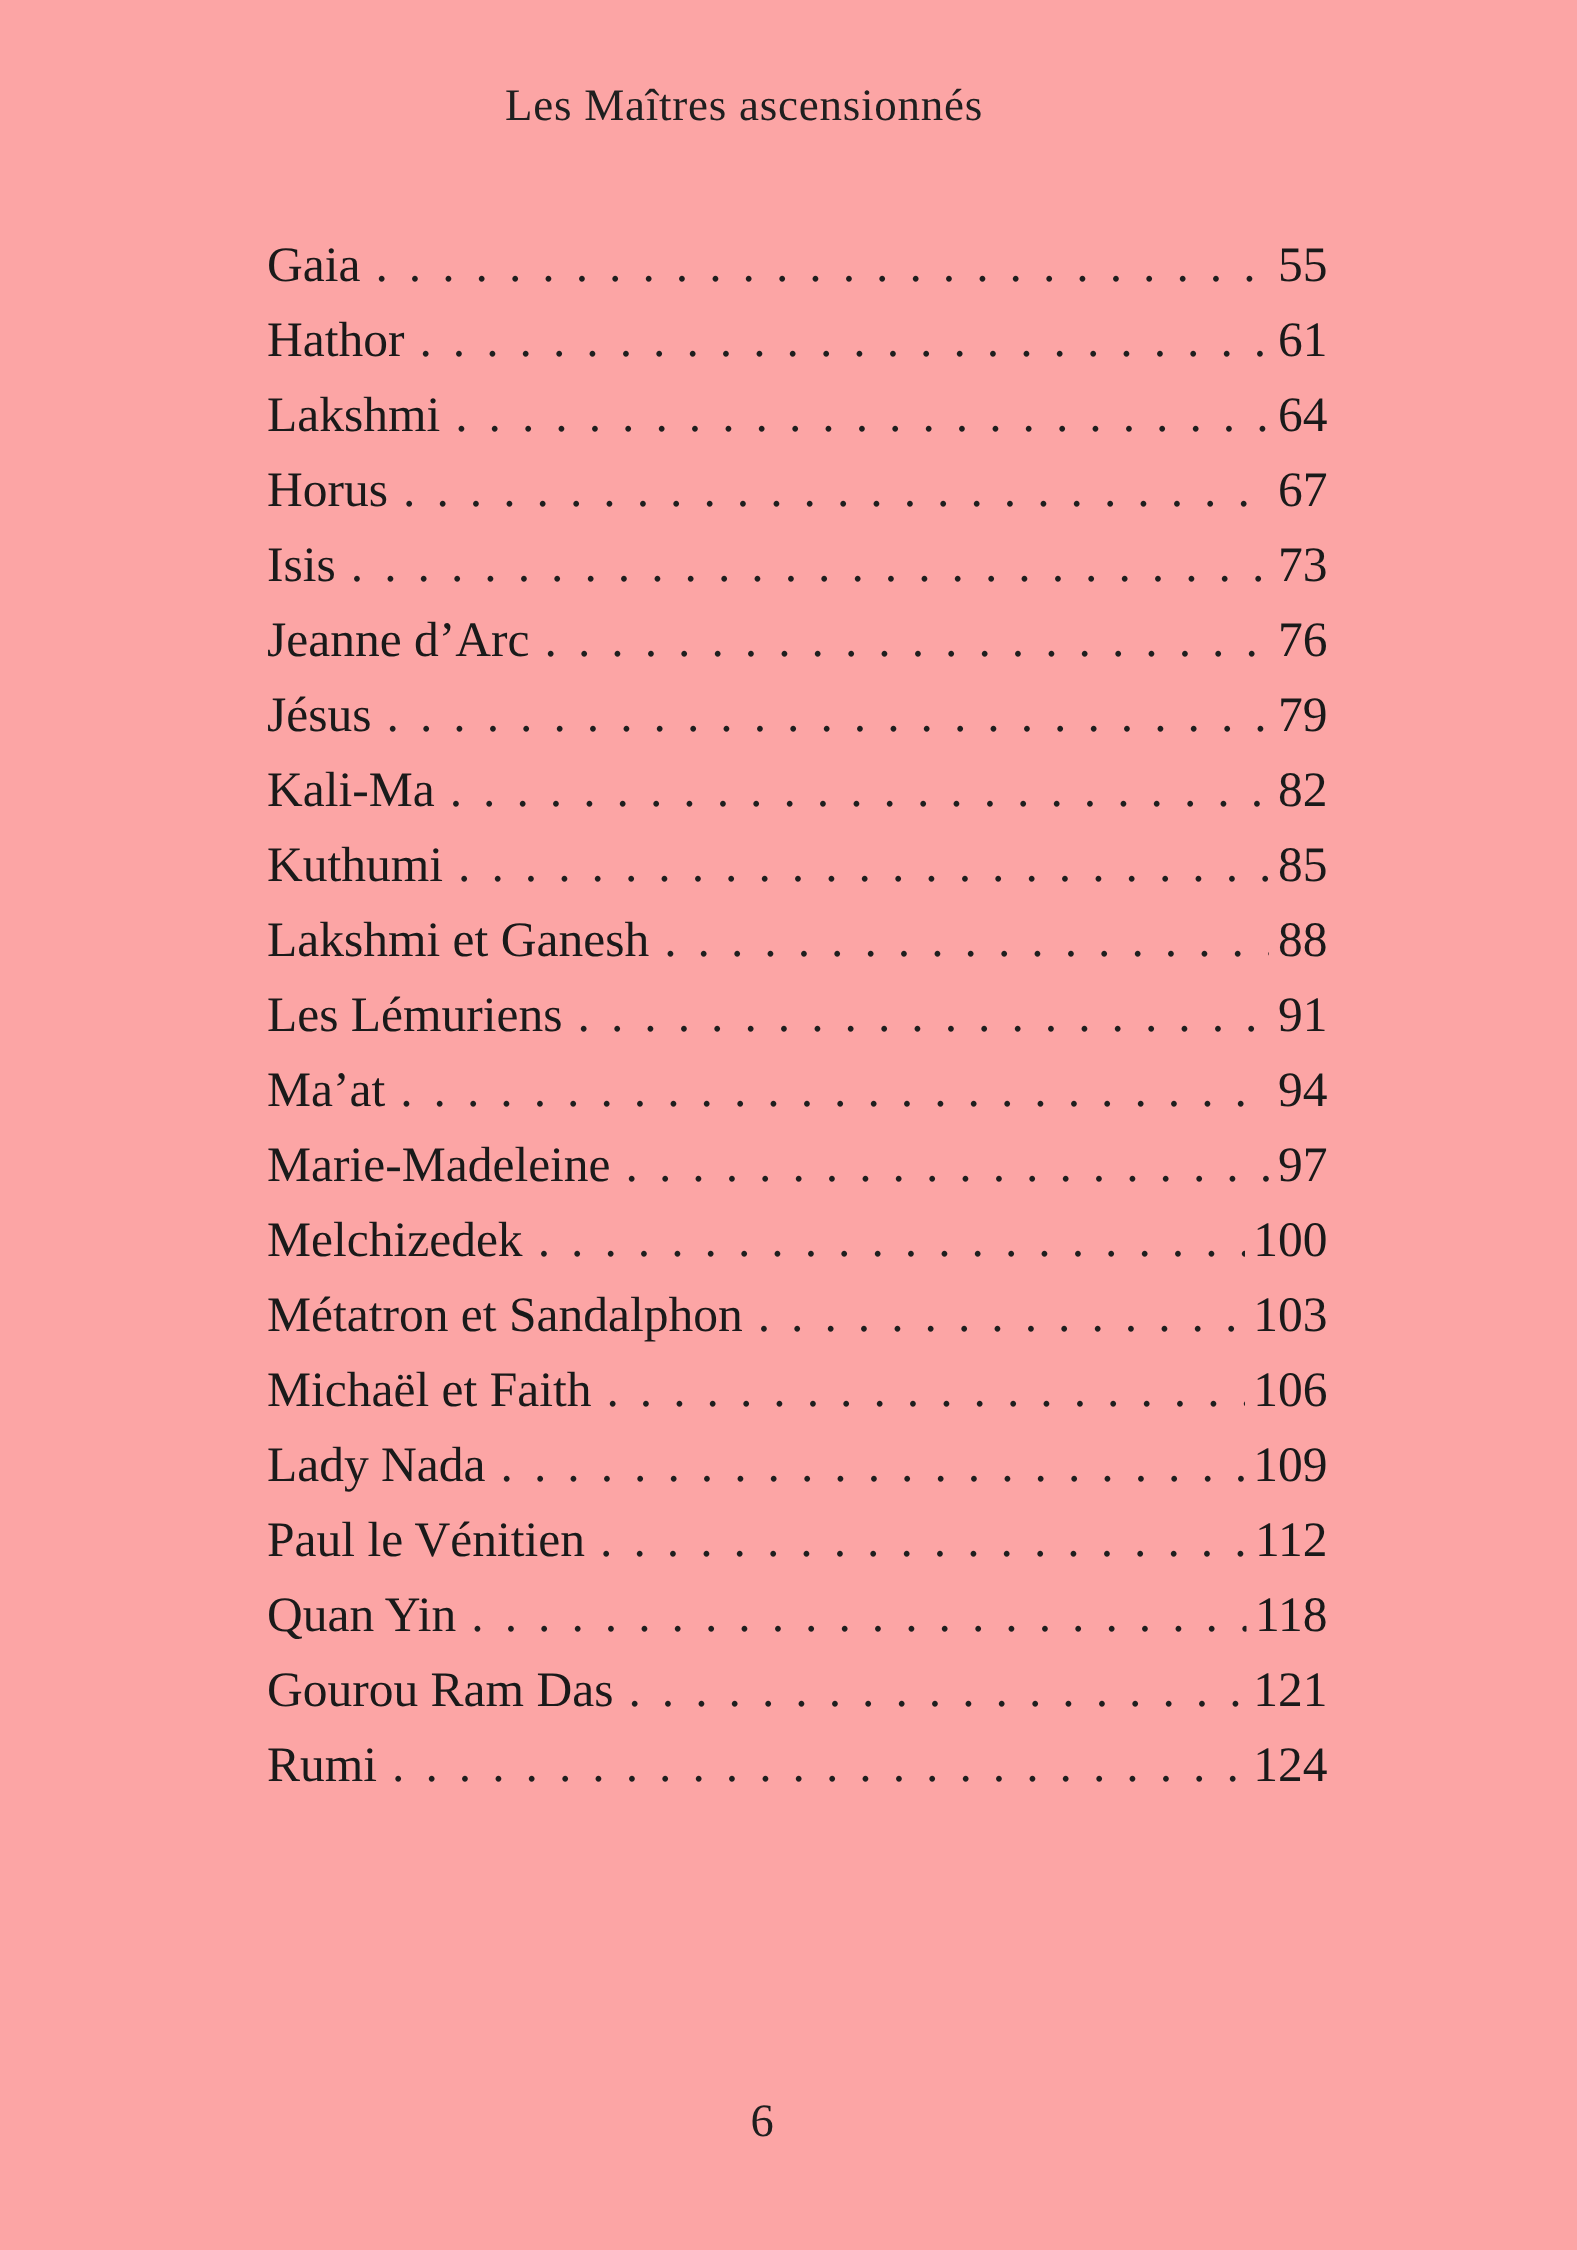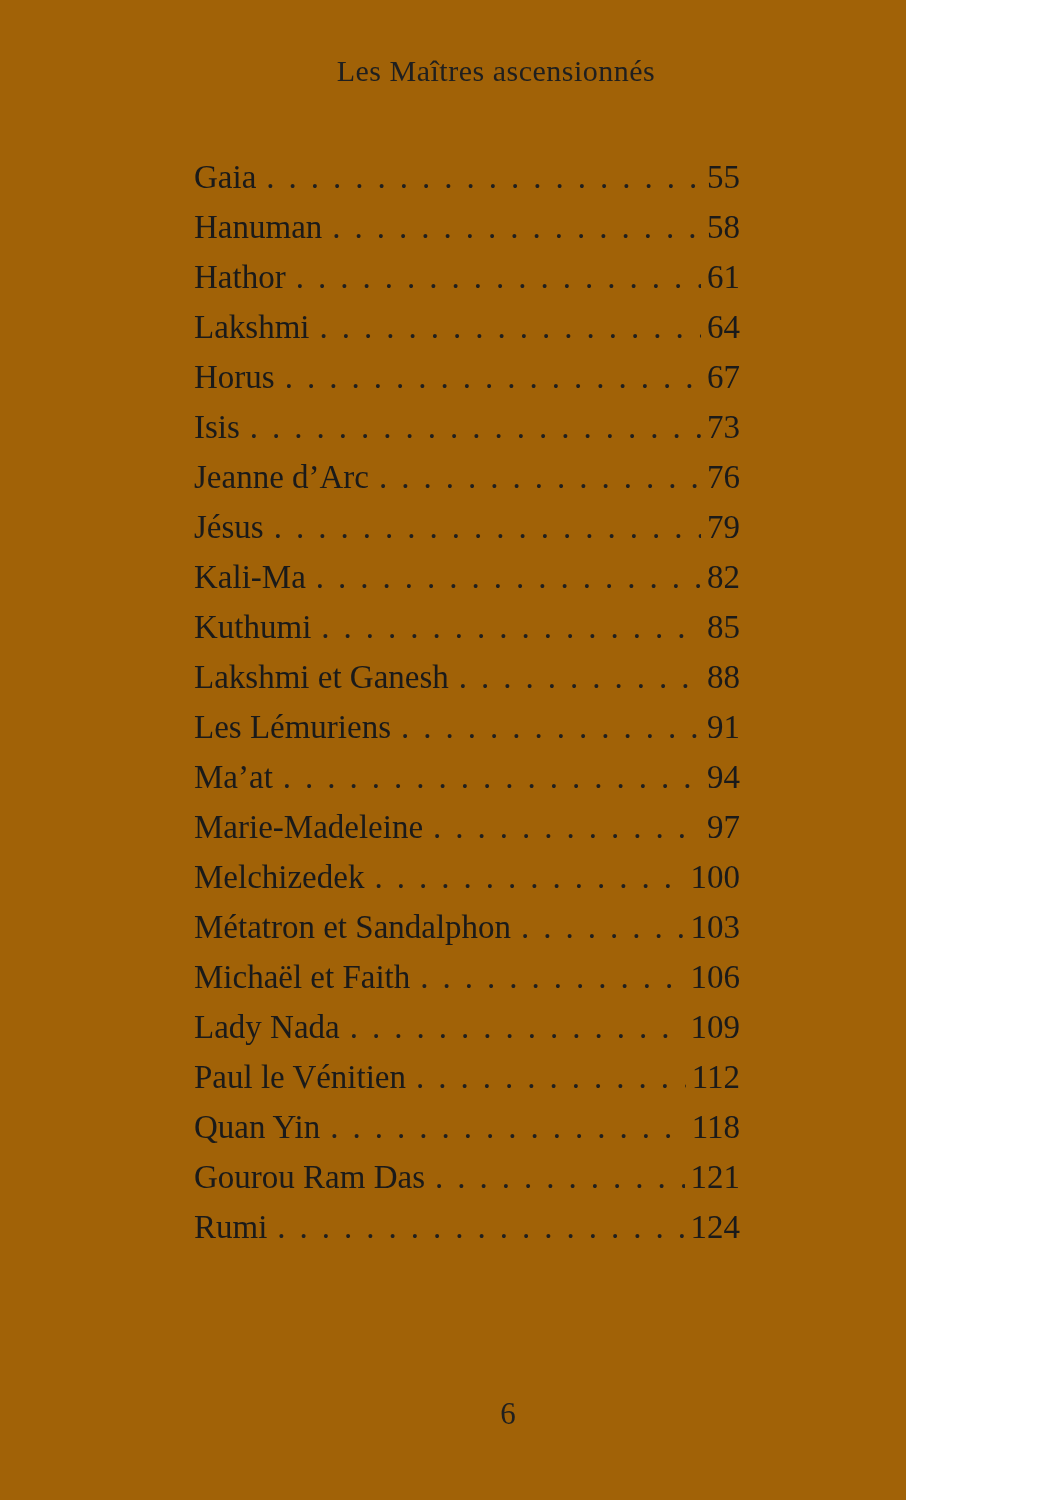--- a/index.html
+++ b/index.html
@@ -2,23 +2,23 @@
 <html><head>
 <meta charset="utf-8">
 <style>
   html, body {
     margin: 0;
     padding: 0;
     background: #ffffff;
   }
   .book-page {
     position: relative;
-    width: 906px;
+    width: 1051px;
     height: 1500px;
-    background: #a16207;
+    background: #fca5a5;
     color: #1a1a1a;
     font-family: "Liberation Serif", "DejaVu Serif", serif;
     overflow: hidden;
   }
   .running-header {
     position: absolute;
     top: 54px;
     left: 0;
     width: 992px;            
     text-align: center;
@@ -32,21 +32,20 @@
     left: 178px;
     right: 166px;
   }
   .toc-row {
     display: flex;
     align-items: baseline;
     height: 50px;
     line-height: 50px;
     font-size: 33px;
     white-space: nowrap;
-    margin-left: 16px;
   }
   .toc-label {
     flex: 0 0 auto;
   }
   .dot-leader {
     flex: 1 1 auto;
     overflow: hidden;
     margin-left: 10px;
     min-width: 0;
   }
@@ -76,25 +75,20 @@
 
   <div class="running-header">Les Maîtres ascensionnés</div>
 
   <div class="toc">
   <div class="toc-row">
     <span class="toc-label">Gaia</span>
     <span class="dot-leader"></span>
     <span class="toc-pagenum">55</span>
   </div>
 
-  <div class="toc-row">
-    <span class="toc-label">Hanuman</span>
-    <span class="dot-leader"></span>
-    <span class="toc-pagenum">58</span>
-  </div>
 
   <div class="toc-row">
     <span class="toc-label">Hathor</span>
     <span class="dot-leader"></span>
     <span class="toc-pagenum">61</span>
   </div>
 
   <div class="toc-row">
     <span class="toc-label">Lakshmi</span>
     <span class="dot-leader"></span>

